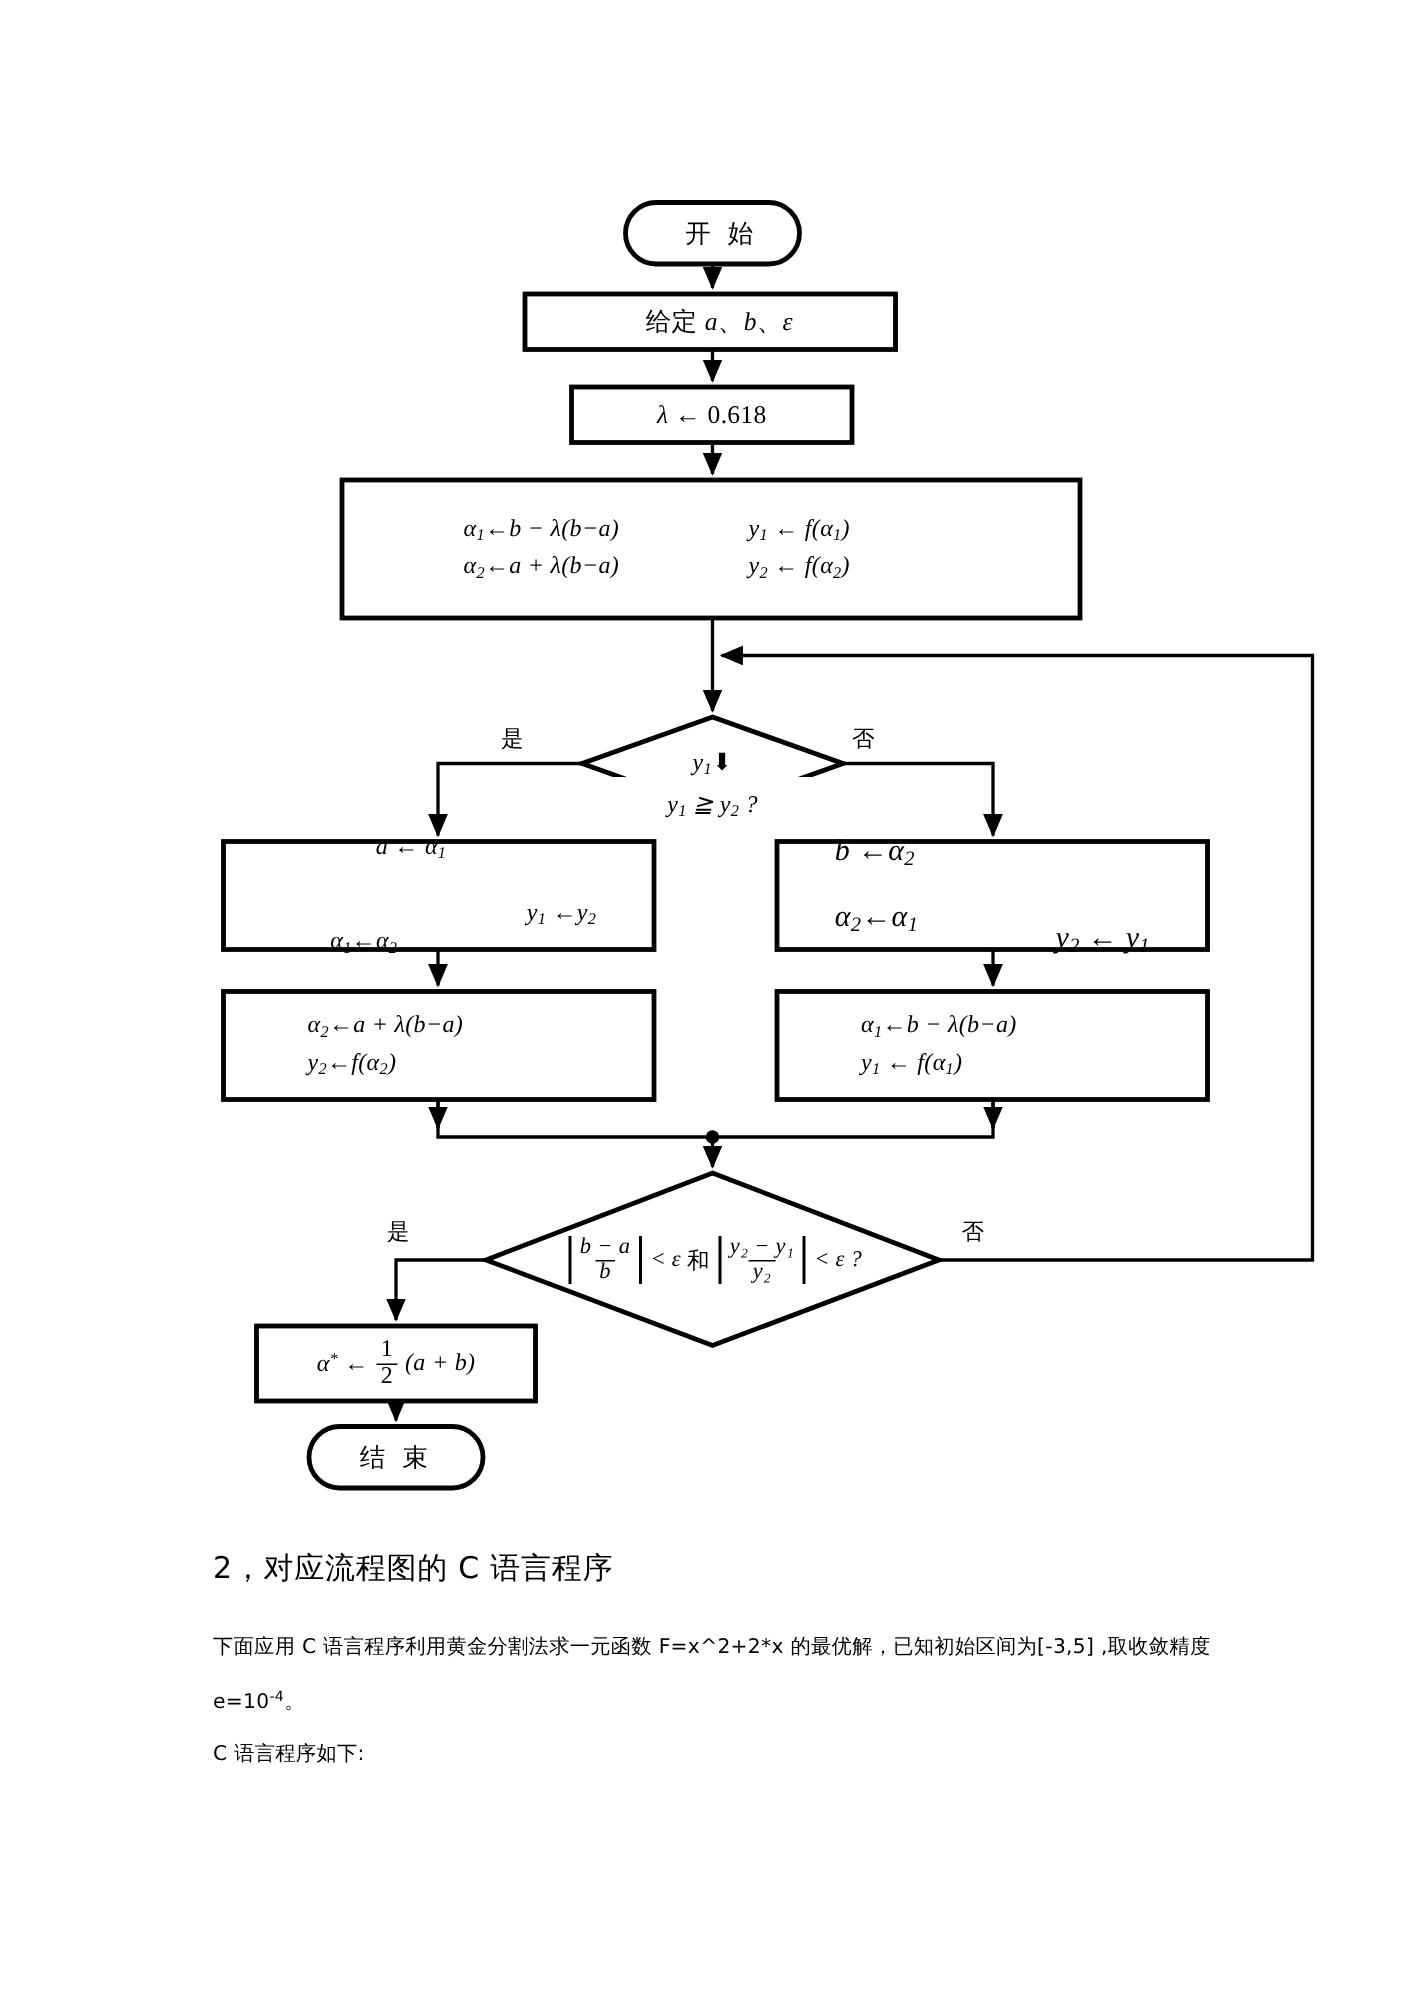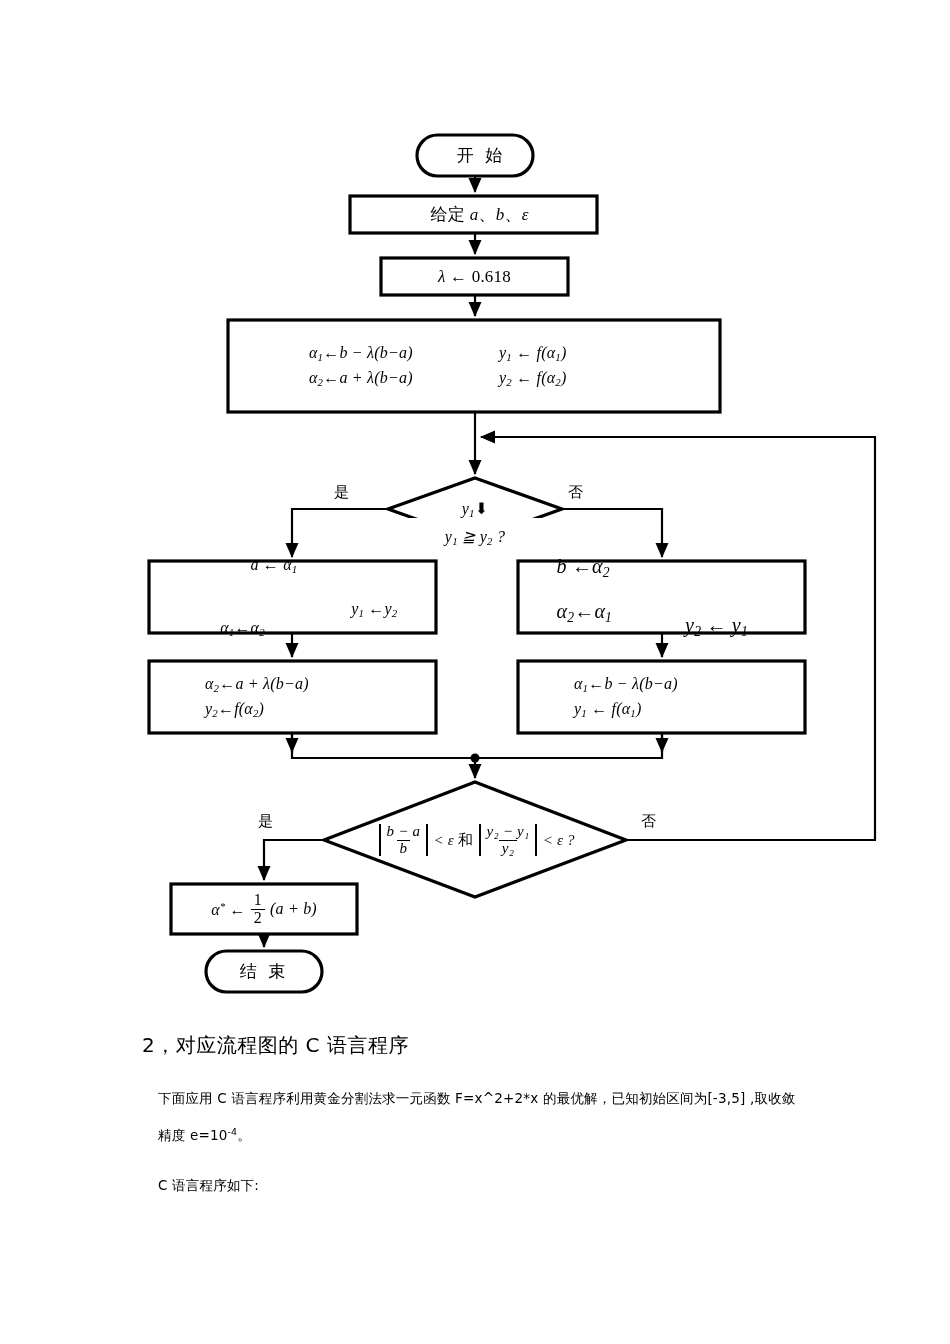--- a/index.html
+++ b/index.html
@@ -103,21 +103,21 @@
     font-family: "DejaVu Sans", "Liberation Sans", sans-serif;
     font-size: 20px;
     font-weight: 400;
     margin: 0 0 22px 0;
     letter-spacing: 0.5px;
   }
   .para {
     font-family: "DejaVu Sans", "Liberation Sans", sans-serif;
     font-size: 13.5px;
     line-height: 34px;
-    margin: 16px;
+    margin: 0;
     letter-spacing: 0.2px;
   }
   .para sup { font-size: 0.7em; vertical-align: 0.5em; font-style: normal; }
 </style>
 </head>
 <body>
 
 <div id="page">
 
   <div id="flowchart">
@@ -237,21 +237,21 @@
     </div>
 
     <div class="node-label math" style="left:518px;top:561px;width:287px;height:72px;font-size:20px;">
       <div class="two-col">
         <div class="row2">
           <span style="width:110px;text-align:left;"><i>b</i> ←<i>α</i><sub>2</sub></span>
           <span style="width:100px;"></span>
         </div>
         <div class="row2">
           <span style="width:110px;text-align:left;"><i>α</i><sub>2</sub>←<i>α</i><sub>1</sub></span>
-          <span style="width:100px;text-align:center;margin-top:28px;"><i>y</i><sub>2</sub> ← <i>y</i><sub>1</sub></span>
+          <span style="width:100px;text-align:right;margin-top:28px;"><i>y</i><sub>2</sub> ← <i>y</i><sub>1</sub></span>
         </div>
       </div>
     </div>
 
     <div class="node-label math" style="left:149px;top:661px;width:287px;height:72px;font-size:16px;">
       <div class="two-col">
         <div class="row2">
           <span style="width:175px;text-align:left;"><i>α</i><sub>2</sub>←<i>a</i> + <i>λ</i>(<i>b</i>−<i>a</i>)</span>
         </div>
         <div class="row2">

